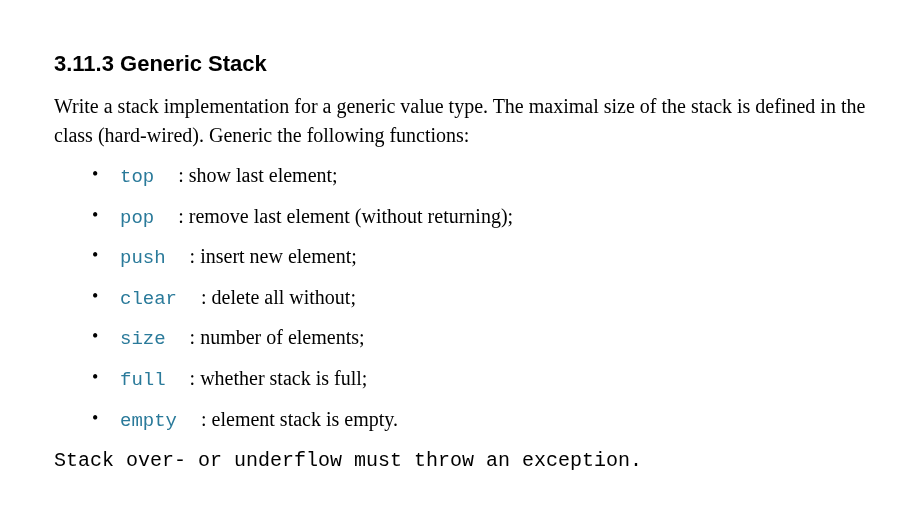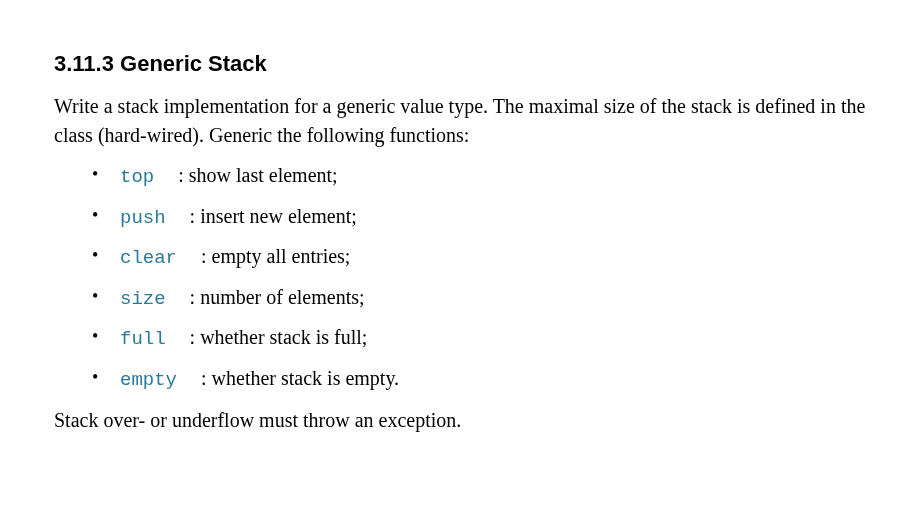--- a/index.html
+++ b/index.html
@@ -45,31 +45,33 @@
       font-size: 18px;
     }
     .code {
       font-family: 'Courier New', Courier, monospace;
       color: #2a7a9a;
       font-size: 19px;
       text-align: right;
     }
     p.outro {
       margin-top: 2px;
+      font-family: Liberation Mono, monospace;
     }
   </style>
 </head>
 <body>
 
 <h3>3.11.3 Generic Stack</h3>
 
 <p class="intro">Write a stack implementation for a generic value type. The maximal size of the stack is defined in the class (hard-wired). Generic the following functions:</p>
 
 <ul>
   <li><span class="code">top</span><span>: show last element;</span></li>
+  <li><span class="code">pop</span><span>: remove last element (without returning);</span></li>
   <li><span class="code">push</span><span>: insert new element;</span></li>
-  <li><span class="code">clear</span><span>: empty all entries;</span></li>
+  <li><span class="code">clear</span><span>: delete all without;</span></li>
   <li><span class="code">size</span><span>: number of elements;</span></li>
   <li><span class="code">full</span><span>: whether stack is full;</span></li>
-  <li><span class="code">empty</span><span>: whether stack is empty.</span></li>
+  <li><span class="code">empty</span><span>: element stack is empty.</span></li>
 </ul>
 
 <p class="outro">Stack over- or underflow must throw an exception.</p>
 
 </body></html>

